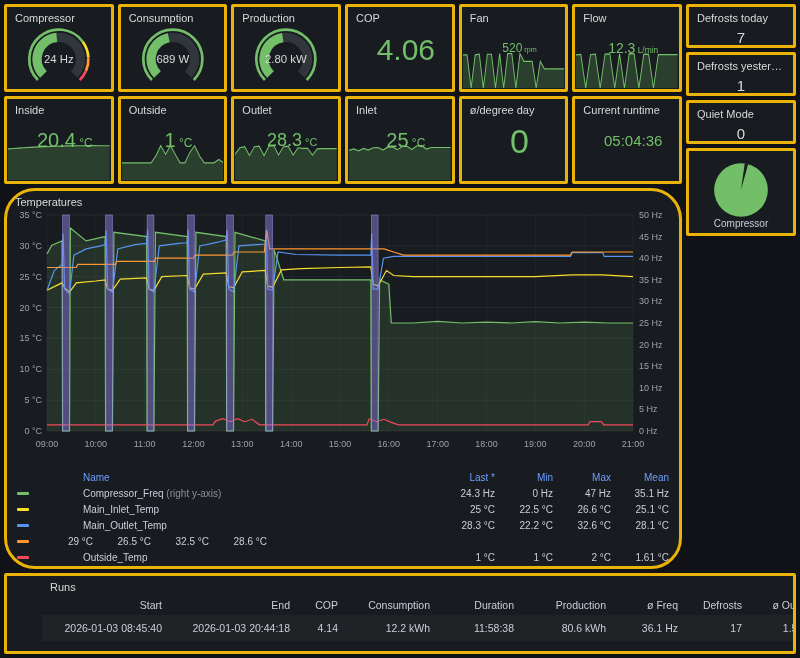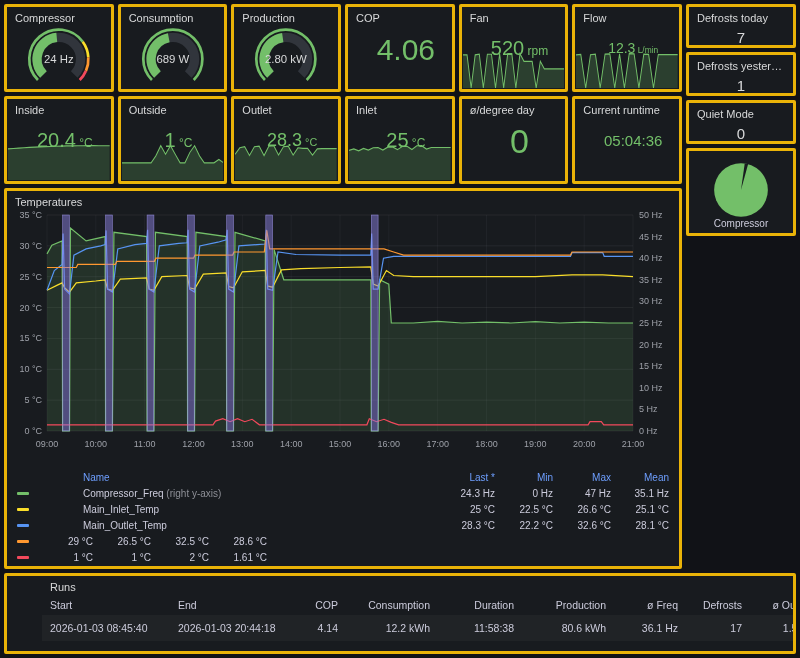--- a/index.html
+++ b/index.html
@@ -14,37 +14,37 @@
   .stat-value .unit{font-size:60%;}
   .rc-s{height:44px;flex:0 0 44px;}
   .rc-p{height:88px;flex:0 0 88px;}
   .rc-kv{height:76px;flex:0 0 76px;}
   .rc-val{position:absolute;left:0;right:0;top:22px;text-align:center;font-size:15px;color:#d8d9da;}
   .spark-svg{position:absolute;left:1px;bottom:1px;width:calc(100% - 2px);height:40px;z-index:1;}
   .gauge-svg{position:absolute;left:0;right:0;top:16px;width:100%;height:66px;}
   .kv-row{display:flex;justify-content:space-between;align-items:baseline;padding:3px 8px;}
   .kv-label{font-size:11px;color:#9da0a8;}
   .kv-value{font-size:15px;font-weight:bold;color:#d8d9da;}
-  .temp-panel{flex:1 1 auto;display:flex;flex-direction:column;}
+  .temp-panel{flex:1 1 auto;display:flex;flex-direction:column;border-radius:31px;}
   #temp-chart{display:block;width:668px;height:258px;margin:0 4px;}
   .tick{font-size:9px;fill:#9da0a8;font-family:"Liberation Sans",sans-serif;}
   .legend{padding:2px 10px 0;font-size:10px;}
   .legend-row{display:flex;height:16px;align-items:center;}
   .legend-chip{width:12px;height:3px;border-radius:1px;margin-right:6px;flex:0 0 12px;}
   .legend-chip.empty{background:transparent;}
   .legend-name{flex:1;color:#ccccdc;white-space:nowrap;overflow:hidden;padding-left:48px;}
   .legend-name .suffix{color:#8e9097;}
   .legend-col{width:58px;text-align:right;color:#ccccdc;white-space:nowrap;}
   .legend-head .legend-name,.legend-head .legend-col{color:#6e9fff;}
   .runs-panel{flex:0 0 81px;padding-left:35px;}
   .runs-table{width:100%;border-collapse:collapse;font-size:10.5px;table-layout:fixed;}
   .runs-table th{font-weight:500;color:#ccccdc;padding:5px 8px 4px;white-space:nowrap;}
   .runs-table td{color:#ccccdc;padding:7px 8px;white-space:nowrap;}
   .runs-table tbody tr{background:rgba(255,255,255,0.035);}
-  .al{text-align:left;} .ar{text-align:right;}
+  .al{text-align:right;} .ar{text-align:right;}
   .pie-label{position:absolute;left:0;right:0;bottom:4px;text-align:center;font-size:10px;color:#ccccdc;}
   .pie-svg{position:absolute;left:50%;top:8px;transform:translateX(-50%);width:62px;height:62px;}
 </style>
 </head>
 <body>
 
 <div class="dashboard">
   <div class="top">
     <div class="main-col">
       <div class="stats-grid" id="row1">
@@ -81,21 +81,21 @@
           <div class="panel stat-panel">
             <div class="panel-title">COP</div>
             <div class="stat-value" style="font-size: 30px;"><span>4.06</span></div>
           </div>
           <div class="panel stat-panel">
             <div class="panel-title">Fan</div>
             <svg viewBox="0 0 106 34" preserveAspectRatio="none" class="spark-svg">
               <polygon points="0,34 0.0,5.8 4.2,5.8 8.5,34.0 12.7,5.8 17.0,5.3 21.2,34.0 25.4,5.3 29.7,5.3 33.9,34.0 38.2,4.8 42.4,34.0 46.6,4.8 50.9,4.8 55.1,34.0 59.4,4.8 63.6,11.3 67.8,11.3 72.1,11.3 76.3,34.0 80.6,11.3 84.8,17.8 89.0,17.8 93.3,17.8 97.5,17.8 101.8,17.8 106.0,17.8 106,34" fill="rgba(115,191,105,0.22)"></polygon>
               <polyline points="0.0,5.8 4.2,5.8 8.5,34.0 12.7,5.8 17.0,5.3 21.2,34.0 25.4,5.3 29.7,5.3 33.9,34.0 38.2,4.8 42.4,34.0 46.6,4.8 50.9,4.8 55.1,34.0 59.4,4.8 63.6,11.3 67.8,11.3 72.1,11.3 76.3,34.0 80.6,11.3 84.8,17.8 89.0,17.8 93.3,17.8 97.5,17.8 101.8,17.8 106.0,17.8" fill="none" stroke="#73bf69" stroke-width="1"></polyline>
             </svg>
-            <div class="stat-value" style="font-size: 20px;"><span>520</span><span class="unit"> rpm</span></div>
+            <div class="stat-value" style="font-size: 12px;"><span>520</span><span class="unit"> rpm</span></div>
           </div>
           <div class="panel stat-panel">
             <div class="panel-title">Flow</div>
             <svg viewBox="0 0 106 34" preserveAspectRatio="none" class="spark-svg">
               <polygon points="0,34 0.0,5.9 5.0,5.4 10.1,34.0 15.1,5.7 20.2,5.2 25.2,34.0 30.3,5.2 35.3,5.0 40.4,34.0 45.4,5.0 50.5,34.0 55.5,4.8 60.6,5.0 65.6,34.0 70.7,5.2 75.7,5.4 80.8,34.0 85.8,5.7 90.9,5.7 95.9,5.7 101.0,5.7 106.0,5.7 106,34" fill="rgba(115,191,105,0.22)"></polygon>
               <polyline points="0.0,5.9 5.0,5.4 10.1,34.0 15.1,5.7 20.2,5.2 25.2,34.0 30.3,5.2 35.3,5.0 40.4,34.0 45.4,5.0 50.5,34.0 55.5,4.8 60.6,5.0 65.6,34.0 70.7,5.2 75.7,5.4 80.8,34.0 85.8,5.7 90.9,5.7 95.9,5.7 101.0,5.7 106.0,5.7" fill="none" stroke="#73bf69" stroke-width="1"></polyline>
             </svg>
             <div class="stat-value" style="font-size: 14px;"><span>12.3</span><span class="unit"> L/min</span></div>
           </div>
         </div>
@@ -246,20 +246,21 @@
             </div>
             <div class="legend-row">
               <span class="legend-chip" style="background: rgb(255, 152, 48);"></span>
               <span class="legend-col">29 °C</span>
               <span class="legend-col">26.5 °C</span>
               <span class="legend-col">32.5 °C</span>
               <span class="legend-col">28.6 °C</span>
             </div>
             <div class="legend-row">
               <span class="legend-chip" style="background: rgb(242, 73, 92);"></span>
+              <span class="legend-name"><span>Outside_Temp</span></span>
               <span class="legend-col">1 °C</span>
               <span class="legend-col">1 °C</span>
               <span class="legend-col">2 °C</span>
               <span class="legend-col">1.61 °C</span>
             </div>
           </div>
       </div>
     </div>
     <div class="right-col" id="rightcol">
         <div class="panel rc-s">

